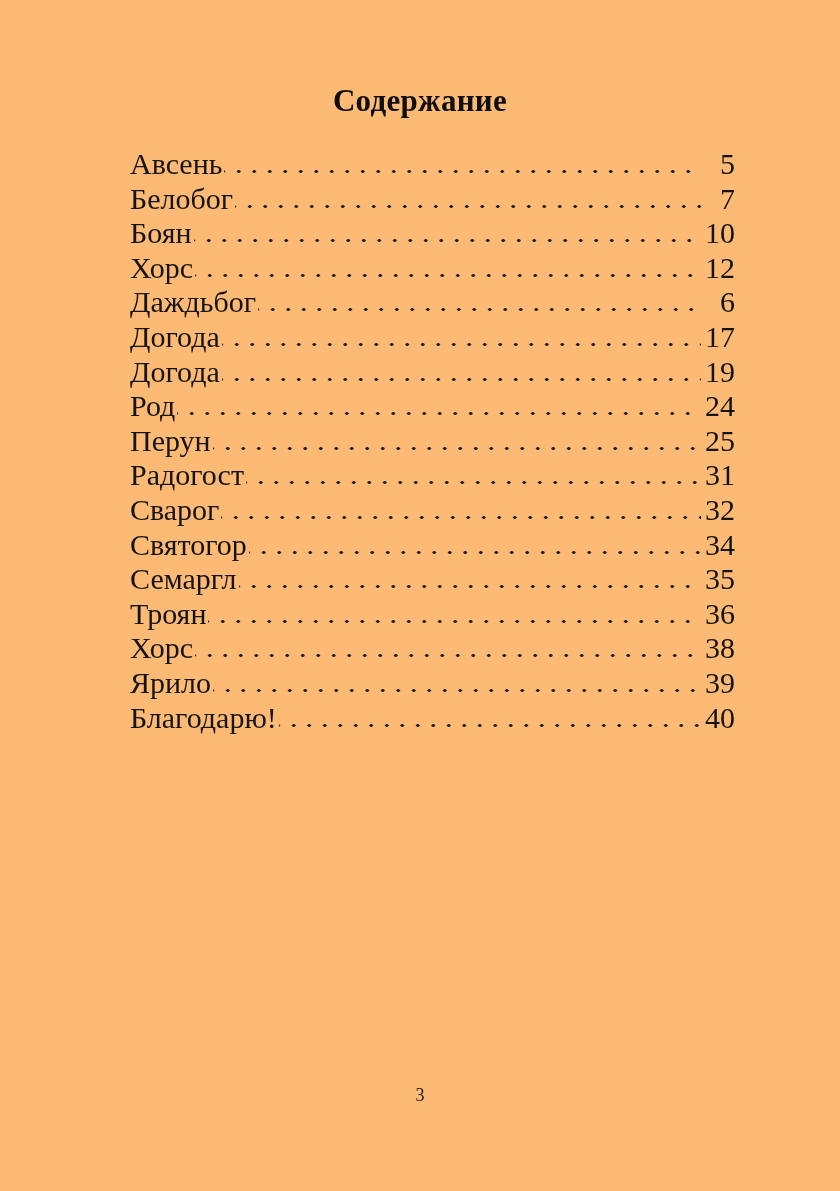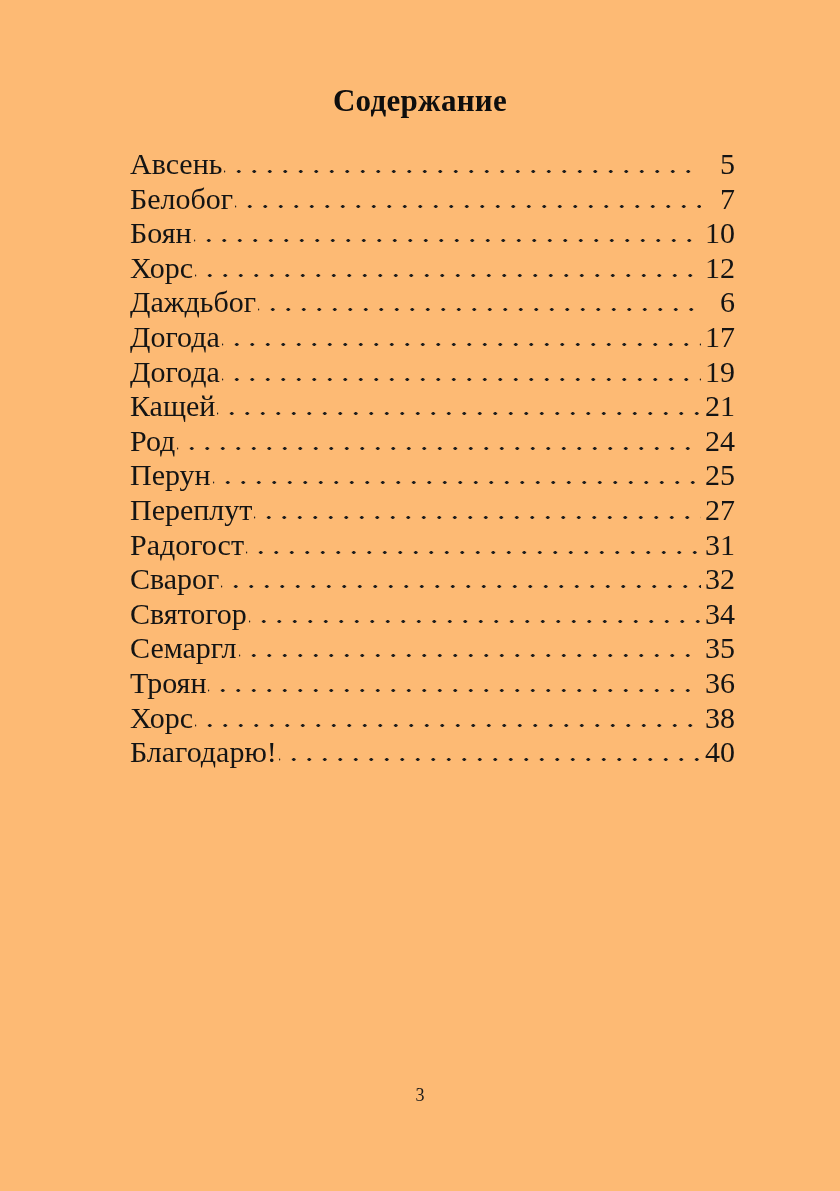--- a/index.html
+++ b/index.html
@@ -128,44 +128,34 @@
     <span class="toc-leader"></span>
     <span class="toc-page">17</span>
   </div>
 
   <div class="toc-row">
     <span class="toc-title">Догода</span>
     <span class="toc-leader"></span>
     <span class="toc-page">19</span>
   </div>
 
-  <div class="toc-row">
-    <span class="toc-title">Кащей</span>
-    <span class="toc-leader"></span>
-    <span class="toc-page">21</span>
-  </div>
 
 
   <div class="toc-row">
     <span class="toc-title">Род</span>
     <span class="toc-leader"></span>
     <span class="toc-page">24</span>
   </div>
 
   <div class="toc-row">
     <span class="toc-title">Перун</span>
     <span class="toc-leader"></span>
     <span class="toc-page">25</span>
   </div>
 
-  <div class="toc-row">
-    <span class="toc-title">Переплут</span>
-    <span class="toc-leader"></span>
-    <span class="toc-page">27</span>
-  </div>
 
 
   <div class="toc-row">
     <span class="toc-title">Радогост</span>
     <span class="toc-leader"></span>
     <span class="toc-page">31</span>
   </div>
 
   <div class="toc-row">
     <span class="toc-title">Сварог</span>
@@ -190,20 +180,25 @@
     <span class="toc-leader"></span>
     <span class="toc-page">36</span>
   </div>
 
   <div class="toc-row">
     <span class="toc-title">Хорс</span>
     <span class="toc-leader"></span>
     <span class="toc-page">38</span>
   </div>
 
+  <div class="toc-row">
+    <span class="toc-title">Ярило</span>
+    <span class="toc-leader"></span>
+    <span class="toc-page">39</span>
+  </div>
 
   <div class="toc-row">
     <span class="toc-title">Благодарю!</span>
     <span class="toc-leader"></span>
     <span class="toc-page">40</span>
   </div>
 </div>
 
   <div class="footer">3</div>
 

